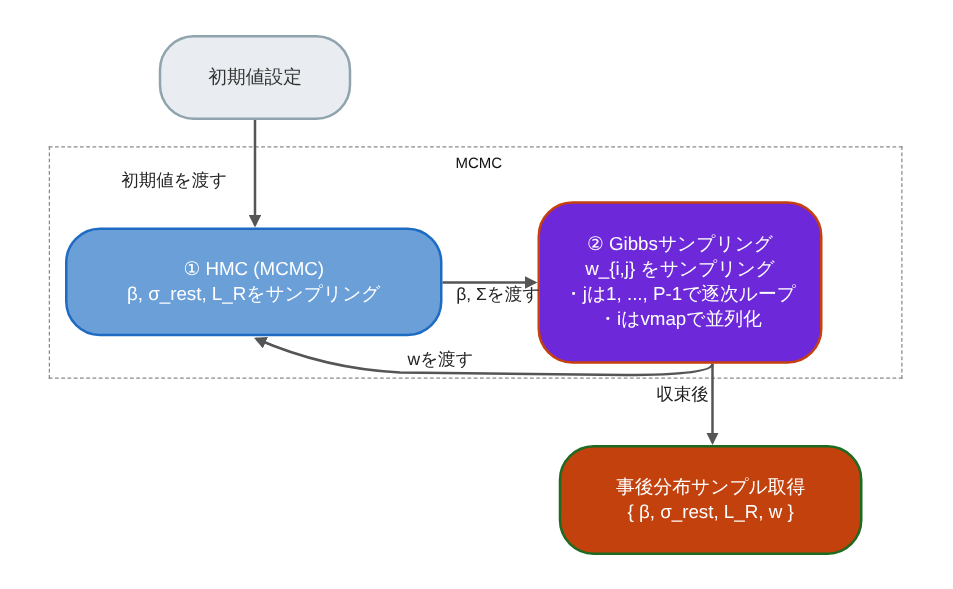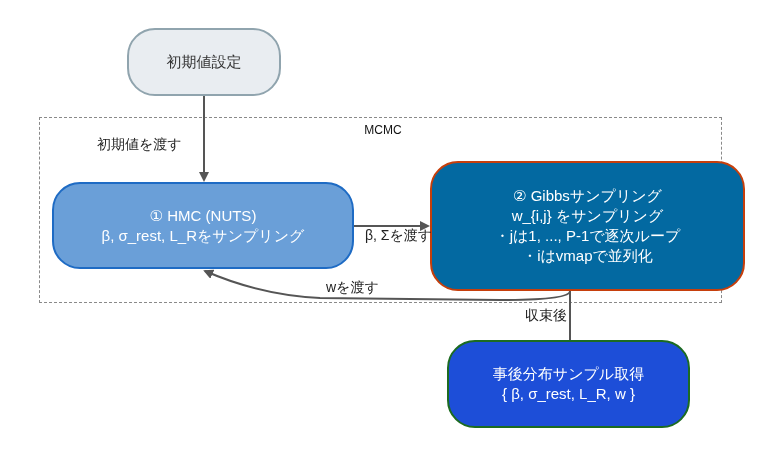--- a/index.html
+++ b/index.html
@@ -10,23 +10,23 @@
              border: 1px dashed #8a8a8a; box-sizing: border-box; }
   .cluster-label { position: absolute; left: 0; right: 0; top: 123px; text-align: center;
                    font-size: 12px; color: #111; padding-left: 4px; }
   .node { position: absolute; box-sizing: border-box; border-radius: 28px; display: flex;
           flex-direction: column; align-items: center; justify-content: center;
           text-align: center; font-size: 15px; line-height: 20px; }
   .n-init { left: 127px; top: 28px; width: 154px; height: 68px; background: #e9edf1;
             border: 2px solid #90a4ae; color: #333; }
   .n-hmc { left: 52px; top: 182px; width: 302px; height: 87px; background: #6a9fd8;
            border: 2px solid #1e6bc4; color: #fff; }
-  .n-gibbs { left: 430px; top: 161px; width: 315px; height: 130px; background: #0369a1;
+  .n-gibbs { left: 430px; top: 161px; width: 228px; height: 130px; background: #6d28d9;
              border: 2px solid #c63f0c; color: #fff; }
-  .n-post { left: 447px; top: 340px; width: 243px; height: 88px; background: #1d4ed8;
+  .n-post { left: 447px; top: 356px; width: 243px; height: 88px; background: #c2410c;
             border: 2px solid #1c6b21; color: #fff; }
   .edge-label { position: absolute; font-size: 14px; color: #222; white-space: nowrap;
                 background: transparent; }
 </style>
 </head>
 <body>
 
 <div class="cluster"></div>
 <div class="cluster-label">MCMC</div>
 
@@ -40,21 +40,21 @@
   <line x1="354" y1="226" x2="428" y2="226" stroke="#555" stroke-width="2" marker-end="url(#ah)"></line>
   <path d="M570,291 Q570,300 500,300 L320,298 Q260,295 205,271" fill="none" stroke="#555" stroke-width="2" marker-end="url(#ah)"></path>
   <line x1="570" y1="291" x2="570" y2="354" stroke="#555" stroke-width="2" marker-end="url(#ah)"></line>
 </svg>
 
 <div class="node n-init">
   <span>初期値設定</span>
 </div>
 
 <div class="node n-hmc">
-  <span>① HMC (NUTS)</span>
+  <span>① HMC (MCMC)</span>
   <span>β, σ_rest, L_Rをサンプリング</span>
 </div>
 
 <div class="node n-gibbs">
   <span>② Gibbsサンプリング</span>
   <span>w_{i,j} をサンプリング</span>
   <span>・jは1, ..., P-1で逐次ループ</span>
   <span>・iはvmapで並列化</span>
 </div>
 

